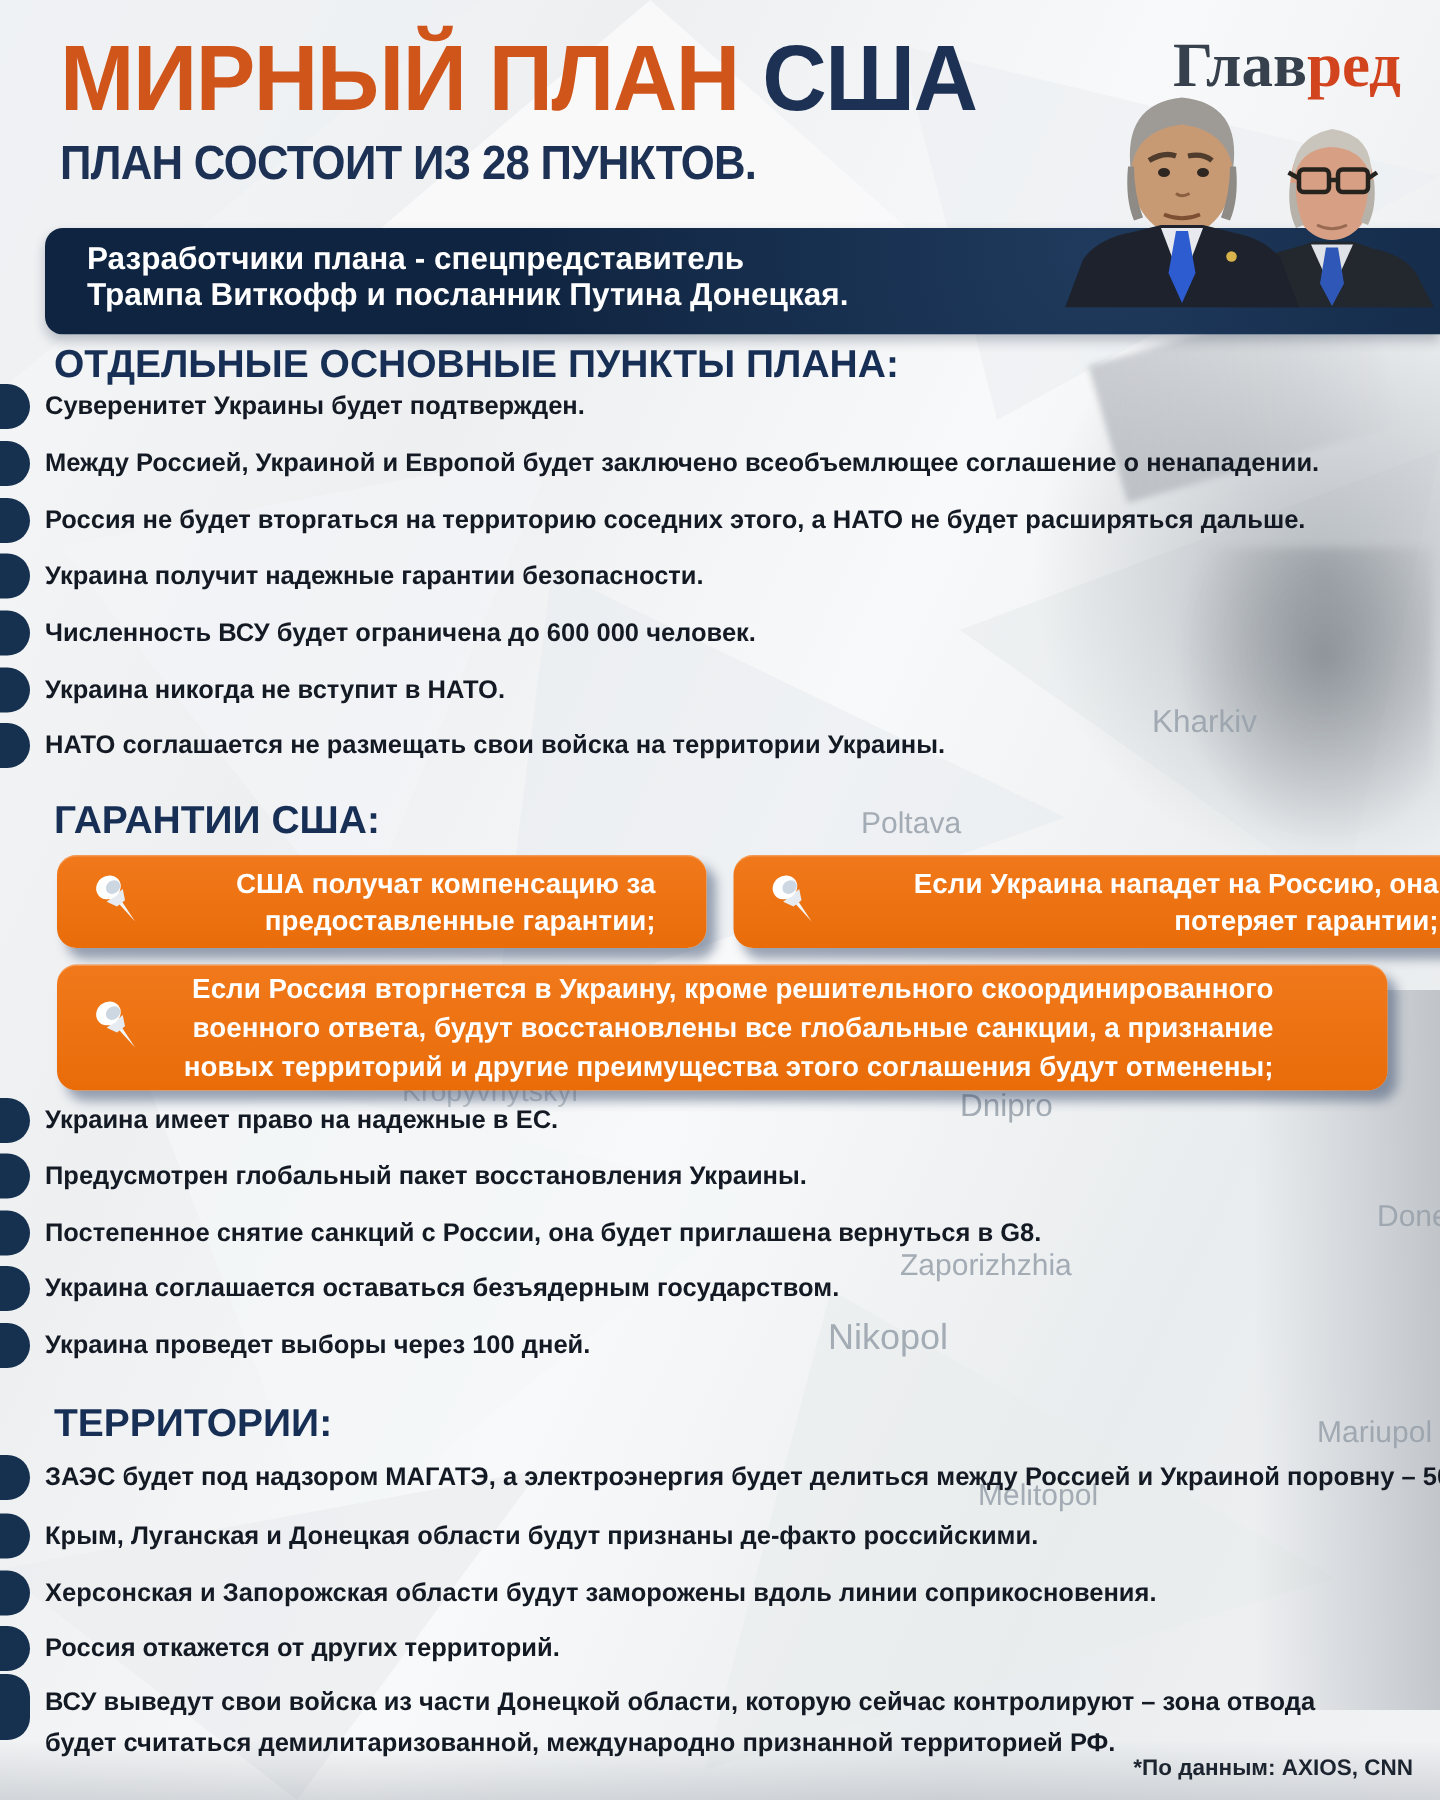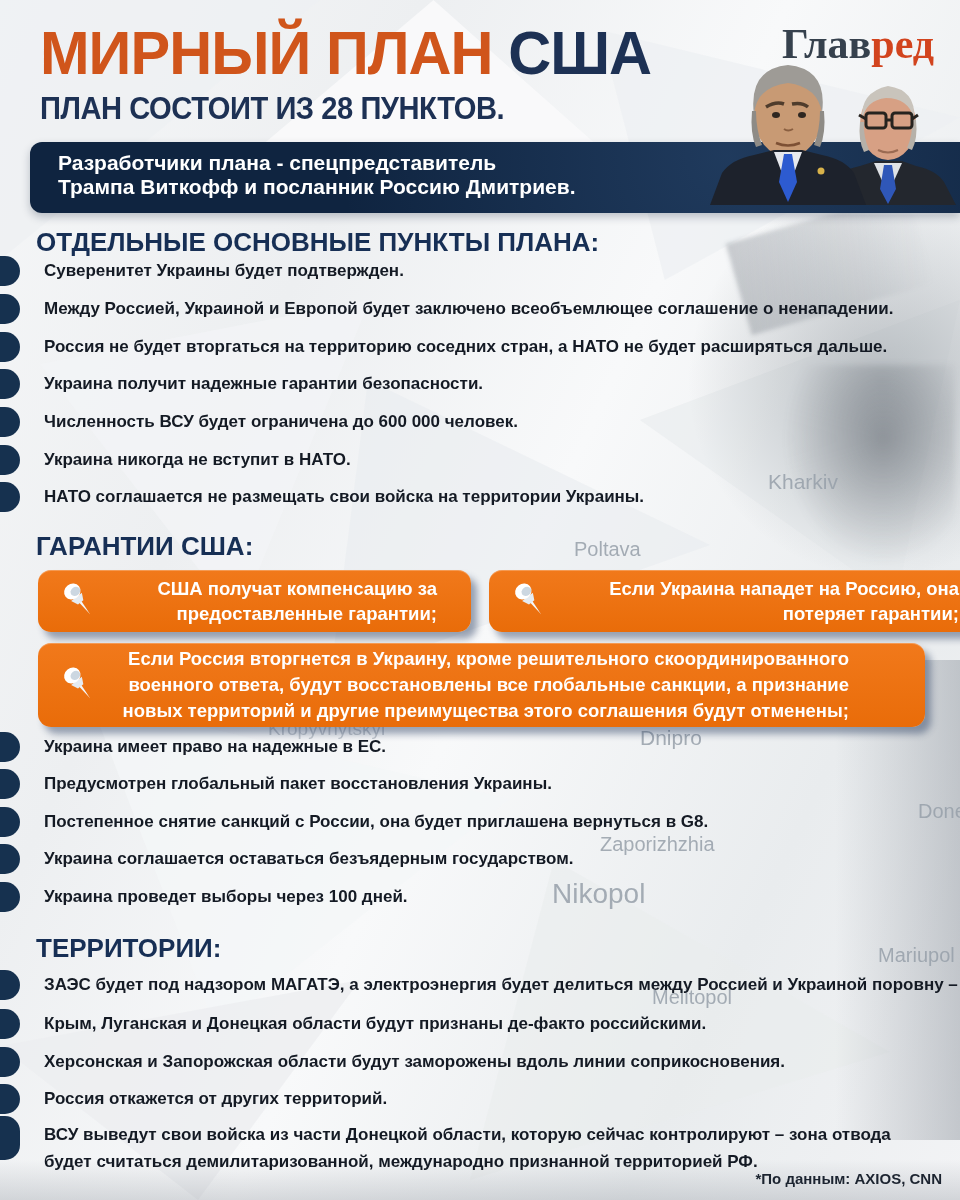--- a/index.html
+++ b/index.html
@@ -34,33 +34,33 @@
   .title{position:absolute;left:40px;top:20px;z-index:2;font-size:62px;font-weight:800;line-height:1.05;
     letter-spacing:-1px;white-space:nowrap;transform:scaleX(.96);transform-origin:left top;}
   .title .accent{color:#d0551b;}
   .title .dark{color:#1d3154;}
   .subtitle{position:absolute;left:40px;top:90px;z-index:2;font-size:32px;font-weight:800;color:#1d3154;
     letter-spacing:-.5px;white-space:nowrap;transform:scaleX(.91);transform-origin:left top;}
   .logo{position:absolute;right:26px;top:20px;z-index:2;font-family:"Liberation Serif",serif;
     font-weight:700;font-size:42px;white-space:nowrap;}
   .logo .dark{color:#36414d;}
   .logo .accent{color:#d2441e;}
-  .banner{position:absolute;left:30px;top:142px;width:930px;height:71px;z-index:2;
+  .banner{position:absolute;left:30px;top:152px;width:930px;height:71px;z-index:2;
     background:radial-gradient(circle at 75% 20%,rgba(70,110,160,.30),rgba(70,110,160,0) 55%),#0f2440;
     border-radius:12px 0 0 12px;box-shadow:0 4px 8px rgba(20,35,60,.25);}
   .banner-text{padding:9px 0 0 28px;color:#ffffff;font-size:21px;font-weight:700;line-height:24px;}
   .photos{position:absolute;right:0;top:55px;width:290px;height:150px;z-index:3;}
   .photo-a{position:absolute;right:72px;bottom:0;}
   .photo-b{position:absolute;right:0;bottom:0;}
   
   .h2{position:absolute;left:36px;z-index:2;font-size:26px;font-weight:800;color:#172f55;white-space:nowrap;}
   .row{position:absolute;left:0;right:14px;z-index:2;}
   .pill{position:absolute;left:0;top:-5px;width:20px;height:30px;background:#16314f;border-radius:0 15px 15px 0;}
   .pill.tall{height:44px;}
-  .row-text{display:block;margin-left:44px;font-size:17px;font-weight:700;color:#141a24;line-height:20px;white-space:nowrap;}
+  .row-text{display:block;margin-left:30px;font-size:17px;font-weight:700;color:#141a24;line-height:20px;white-space:nowrap;}
   .row-text.wrap{white-space:normal;max-width:890px;line-height:27px;}
   
   .card{position:absolute;z-index:2;border-radius:13px;display:flex;align-items:center;
     background:linear-gradient(180deg,#f1791b,#e96c09);
     box-shadow:6px 7px 7px rgba(40,60,95,.45), inset 0 1px 0 rgba(255,255,255,.25);}
   .card .pin{flex:0 0 auto;margin-left:22px;}
   .card .card-text{flex:1 1 auto;text-align:right;color:#ffffff;font-weight:700;font-size:18.5px;
     line-height:25px;padding:0 34px 0 10px;}
   .card1{left:38px;top:570px;width:433px;height:62px;}
   .card2{left:489px;top:570px;width:504px;height:62px;}
@@ -85,34 +85,34 @@
   <div class="rifle"></div>
   <div class="soldier"></div>
   <div class="soldier-head"></div>
   <div class="map-shade"></div>
   <div class="bottom-shade"></div>
 
   <span class="map-label" style="left:768px;top:470px;font-size:21px;">Kharkiv</span>
   <span class="map-label" style="left:574px;top:538px;font-size:20px;">Poltava</span>
   <span class="map-label" style="left:640px;top:726px;font-size:21px;">Dnipro</span>
   <span class="map-label" style="left:600px;top:833px;font-size:20px;">Zaporizhzhia</span>
-  <span class="map-label" style="left:552px;top:878px;font-size:28px;">Nikopol</span>
+  <span class="map-label" style="left:552px;top:878px;font-size:24px;">Nikopol</span>
   <span class="map-label" style="left:878px;top:944px;font-size:20px;">Mariupol</span>
   <span class="map-label" style="left:652px;top:986px;font-size:20px;">Melitopol</span>
   <span class="map-label" style="left:918px;top:800px;font-size:20px;">Donetsk</span>
   <span class="map-label" style="left:268px;top:718px;font-size:19px;opacity:.55;">Kropyvnytskyi</span>
 
   <div class="title"><span class="accent">МИРНЫЙ ПЛАН</span><span>&nbsp;</span><span class="dark">США</span></div>
   <div class="subtitle">ПЛАН СОСТОИТ ИЗ 28 ПУНКТОВ.</div>
   <div class="logo"><span class="dark">Глав</span><span class="accent">ред</span></div>
 
   <div class="banner">
     <div class="banner-text">
       <div>Разработчики плана - спецпредставитель</div>
-      <div>Трампа Виткофф и посланник Россию Дмитриев.</div>
+      <div>Трампа Виткофф и посланник Путина Донецкая.</div>
     </div>
   </div>
 
   <div class="photos">
     <svg class="photo-b" width="150" height="135" viewBox="0 0 150 135">
       <ellipse cx="78" cy="54" rx="28" ry="36" fill="#d7a084"></ellipse>
       <path d="M52 50 Q50 22 78 16 Q106 20 104 48 Q98 28 76 28 Q56 30 52 50 Z" fill="#c9c4bc"></path>
       <path d="M50 52 Q48 70 54 82 L59 80 Q53 66 54 52 Z" fill="#b6b1a9"></path>
       <path d="M106 50 Q108 68 102 80 L97 78 Q103 64 102 50 Z" fill="#b6b1a9"></path>
       <g stroke="#26231f" stroke-width="3" fill="none">
@@ -150,21 +150,21 @@
   <div class="row" style="top:261px;">
       <span class="pill"></span>
       <span class="row-text">Суверенитет Украины будет подтвержден.</span>
     </div>
   <div class="row" style="top:299px;">
       <span class="pill"></span>
       <span class="row-text">Между Россией, Украиной и Европой будет заключено всеобъемлющее соглашение о ненападении.</span>
     </div>
   <div class="row" style="top:337px;">
       <span class="pill"></span>
-      <span class="row-text">Россия не будет вторгаться на территорию соседних стран, а НАТО не будет расширяться дальше.</span>
+      <span class="row-text">Россия не будет вторгаться на территорию соседних этого, а НАТО не будет расширяться дальше.</span>
     </div>
   <div class="row" style="top:374px;">
       <span class="pill"></span>
       <span class="row-text">Украина получит надежные гарантии безопасности.</span>
     </div>
   <div class="row" style="top:412px;">
       <span class="pill"></span>
       <span class="row-text">Численность ВСУ будет ограничена до 600 000 человек.</span>
     </div>
   <div class="row" style="top:450px;">

